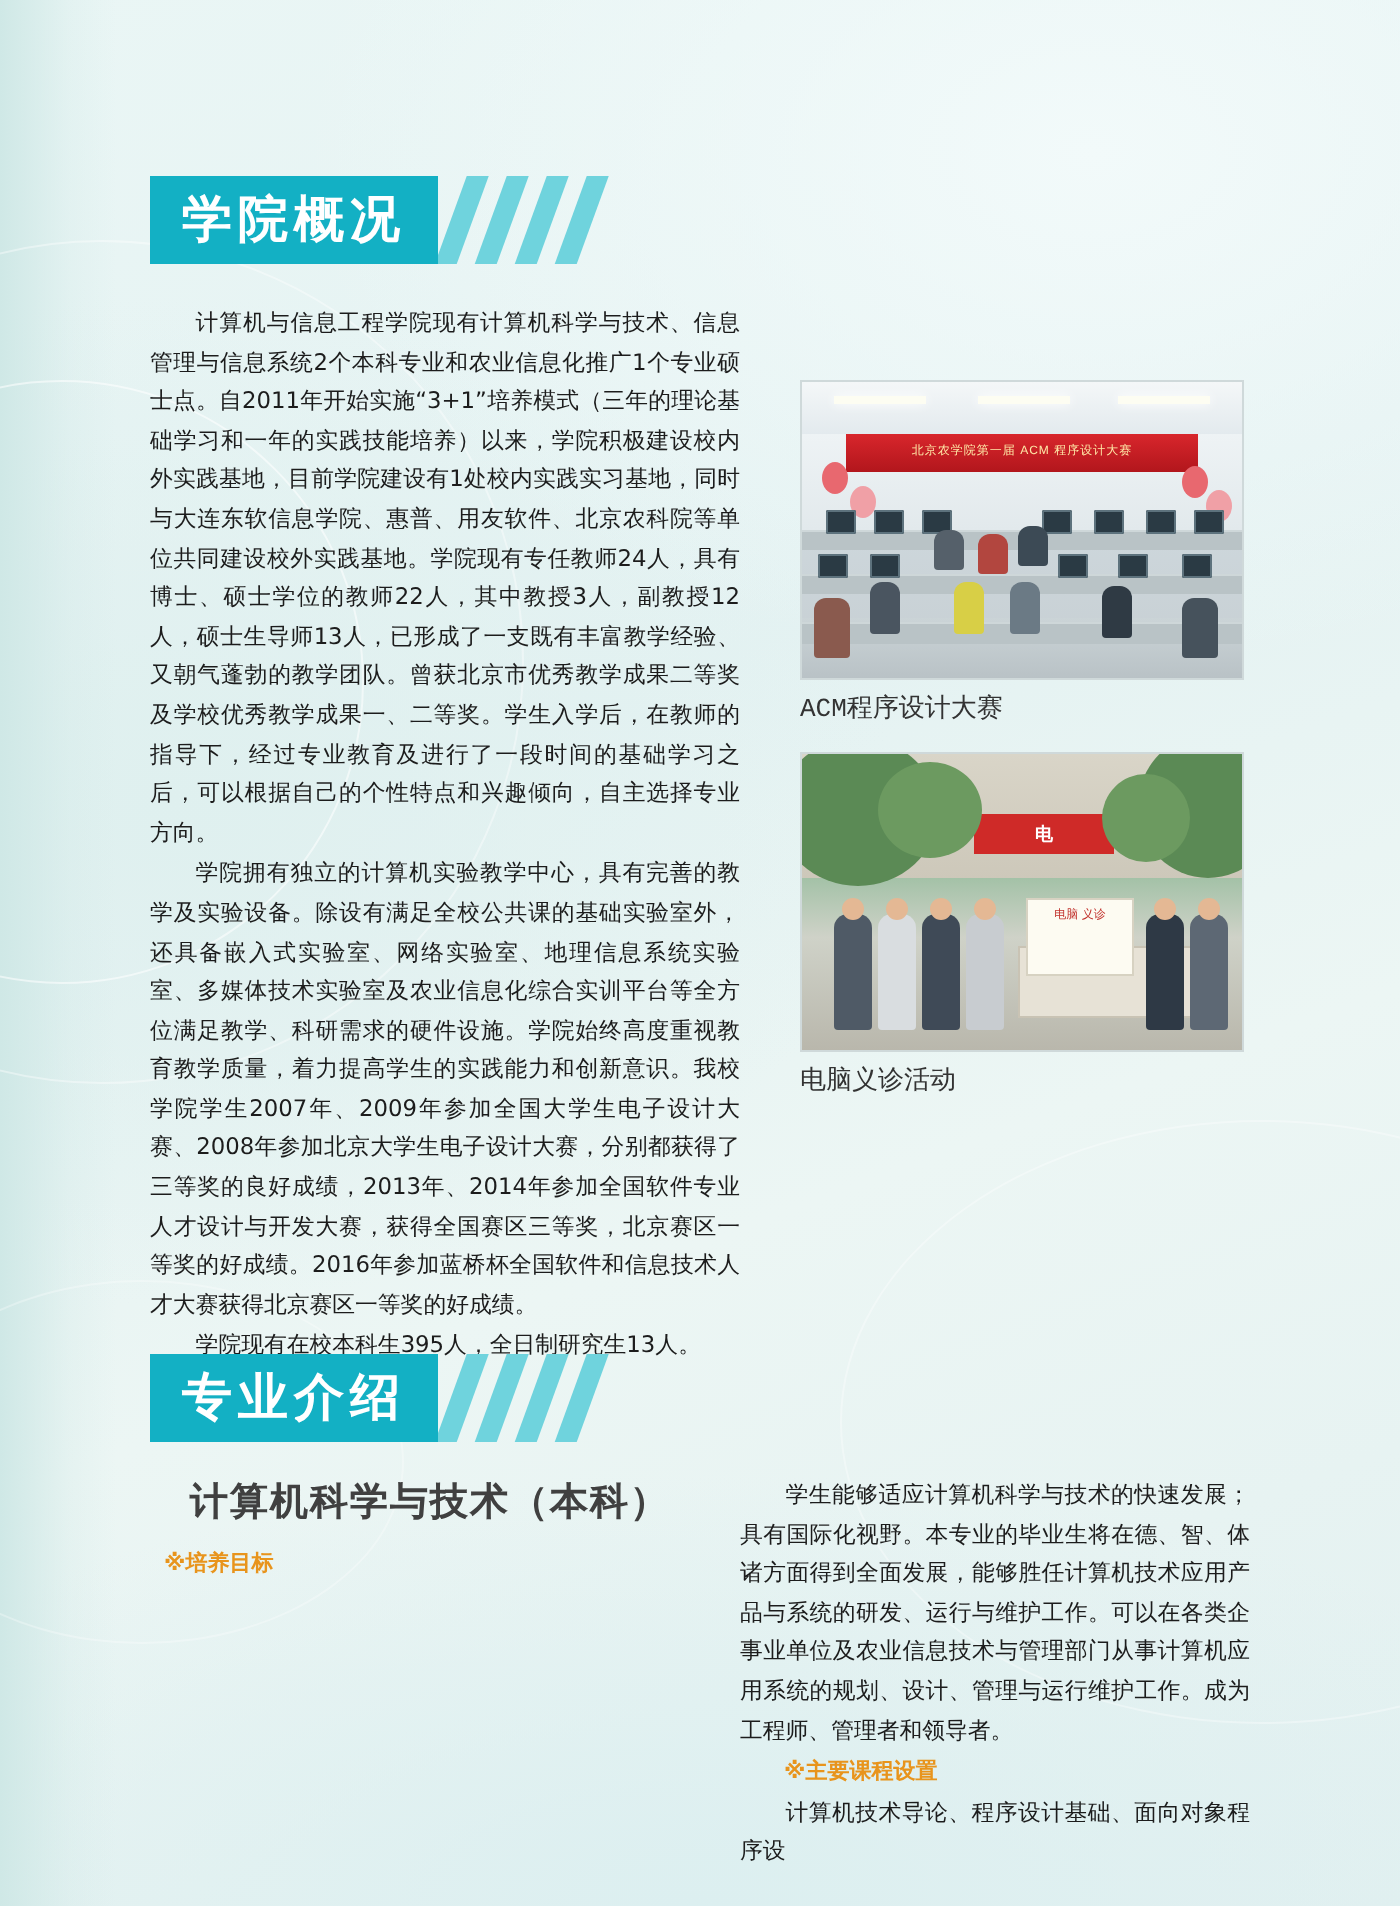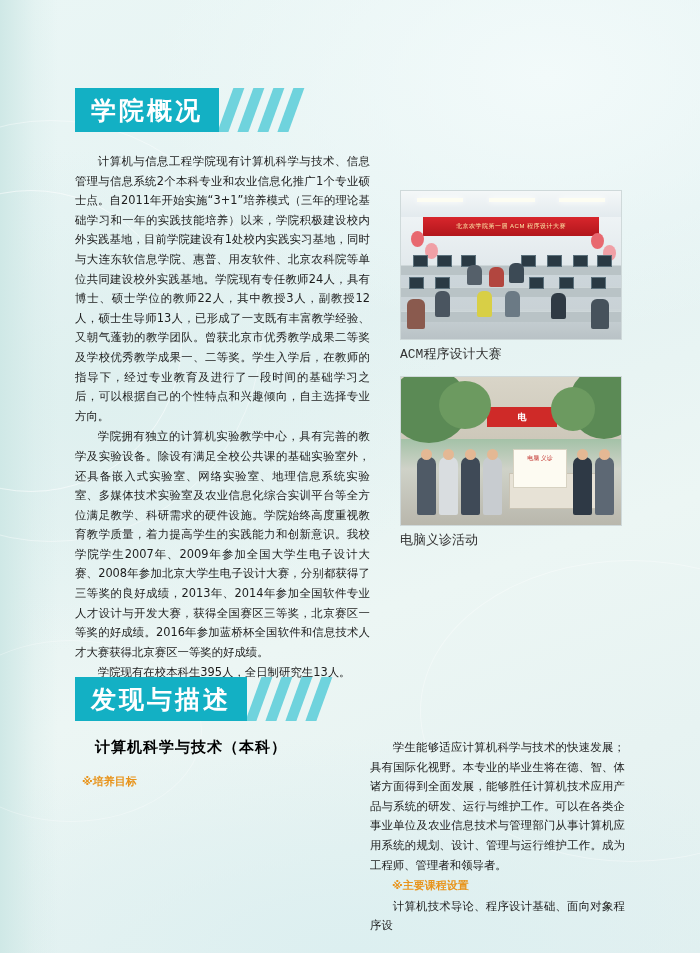--- a/index.html
+++ b/index.html
@@ -182,23 +182,23 @@
     position: absolute; width: 19px; height: 58px; bottom: 10px; border-radius: 7px 7px 2px 2px;
   }
   .clinic .head {
     position: absolute; width: 11px; height: 11px; border-radius: 50%; background: #e4b894;
     left: 4px; top: -8px;
   }
 
   
   .major-title {
     position: absolute;
-    font-size: 15px;
+    font-size: 19px;
     font-weight: bold;
-    color: #000000;
+    color: #404040;
     letter-spacing: 1px;
     font-family: "DejaVu Sans", "Liberation Sans", sans-serif;
   }
   .sub-head {
     color: #e8941c;
     font-size: 11px;
     font-weight: bold;
     text-indent: 2em;
     margin: 0 0 1px 0;
     font-family: "DejaVu Sans", "Liberation Sans", sans-serif;
@@ -298,21 +298,21 @@
         <span class="head"></span>
       </div>
     <div class="stu" style="left:194px; background:#5d6874;">
         <span class="head"></span>
       </div>
   </div>
   <div class="caption">电脑义诊活动</div>
 </div>
 
 <div class="banner" style="left:75px; top:677px;">
-  <div class="banner-tab">发现与描述</div>
+  <div class="banner-tab">专业介绍</div>
   <div class="banner-stripes">
     <i></i>
       <i></i>
       <i></i>
       <i></i>
   </div>
 </div>
 
 <div class="major-title" style="left:95px; top:738px;">计算机科学与技术（本科）</div>
 

